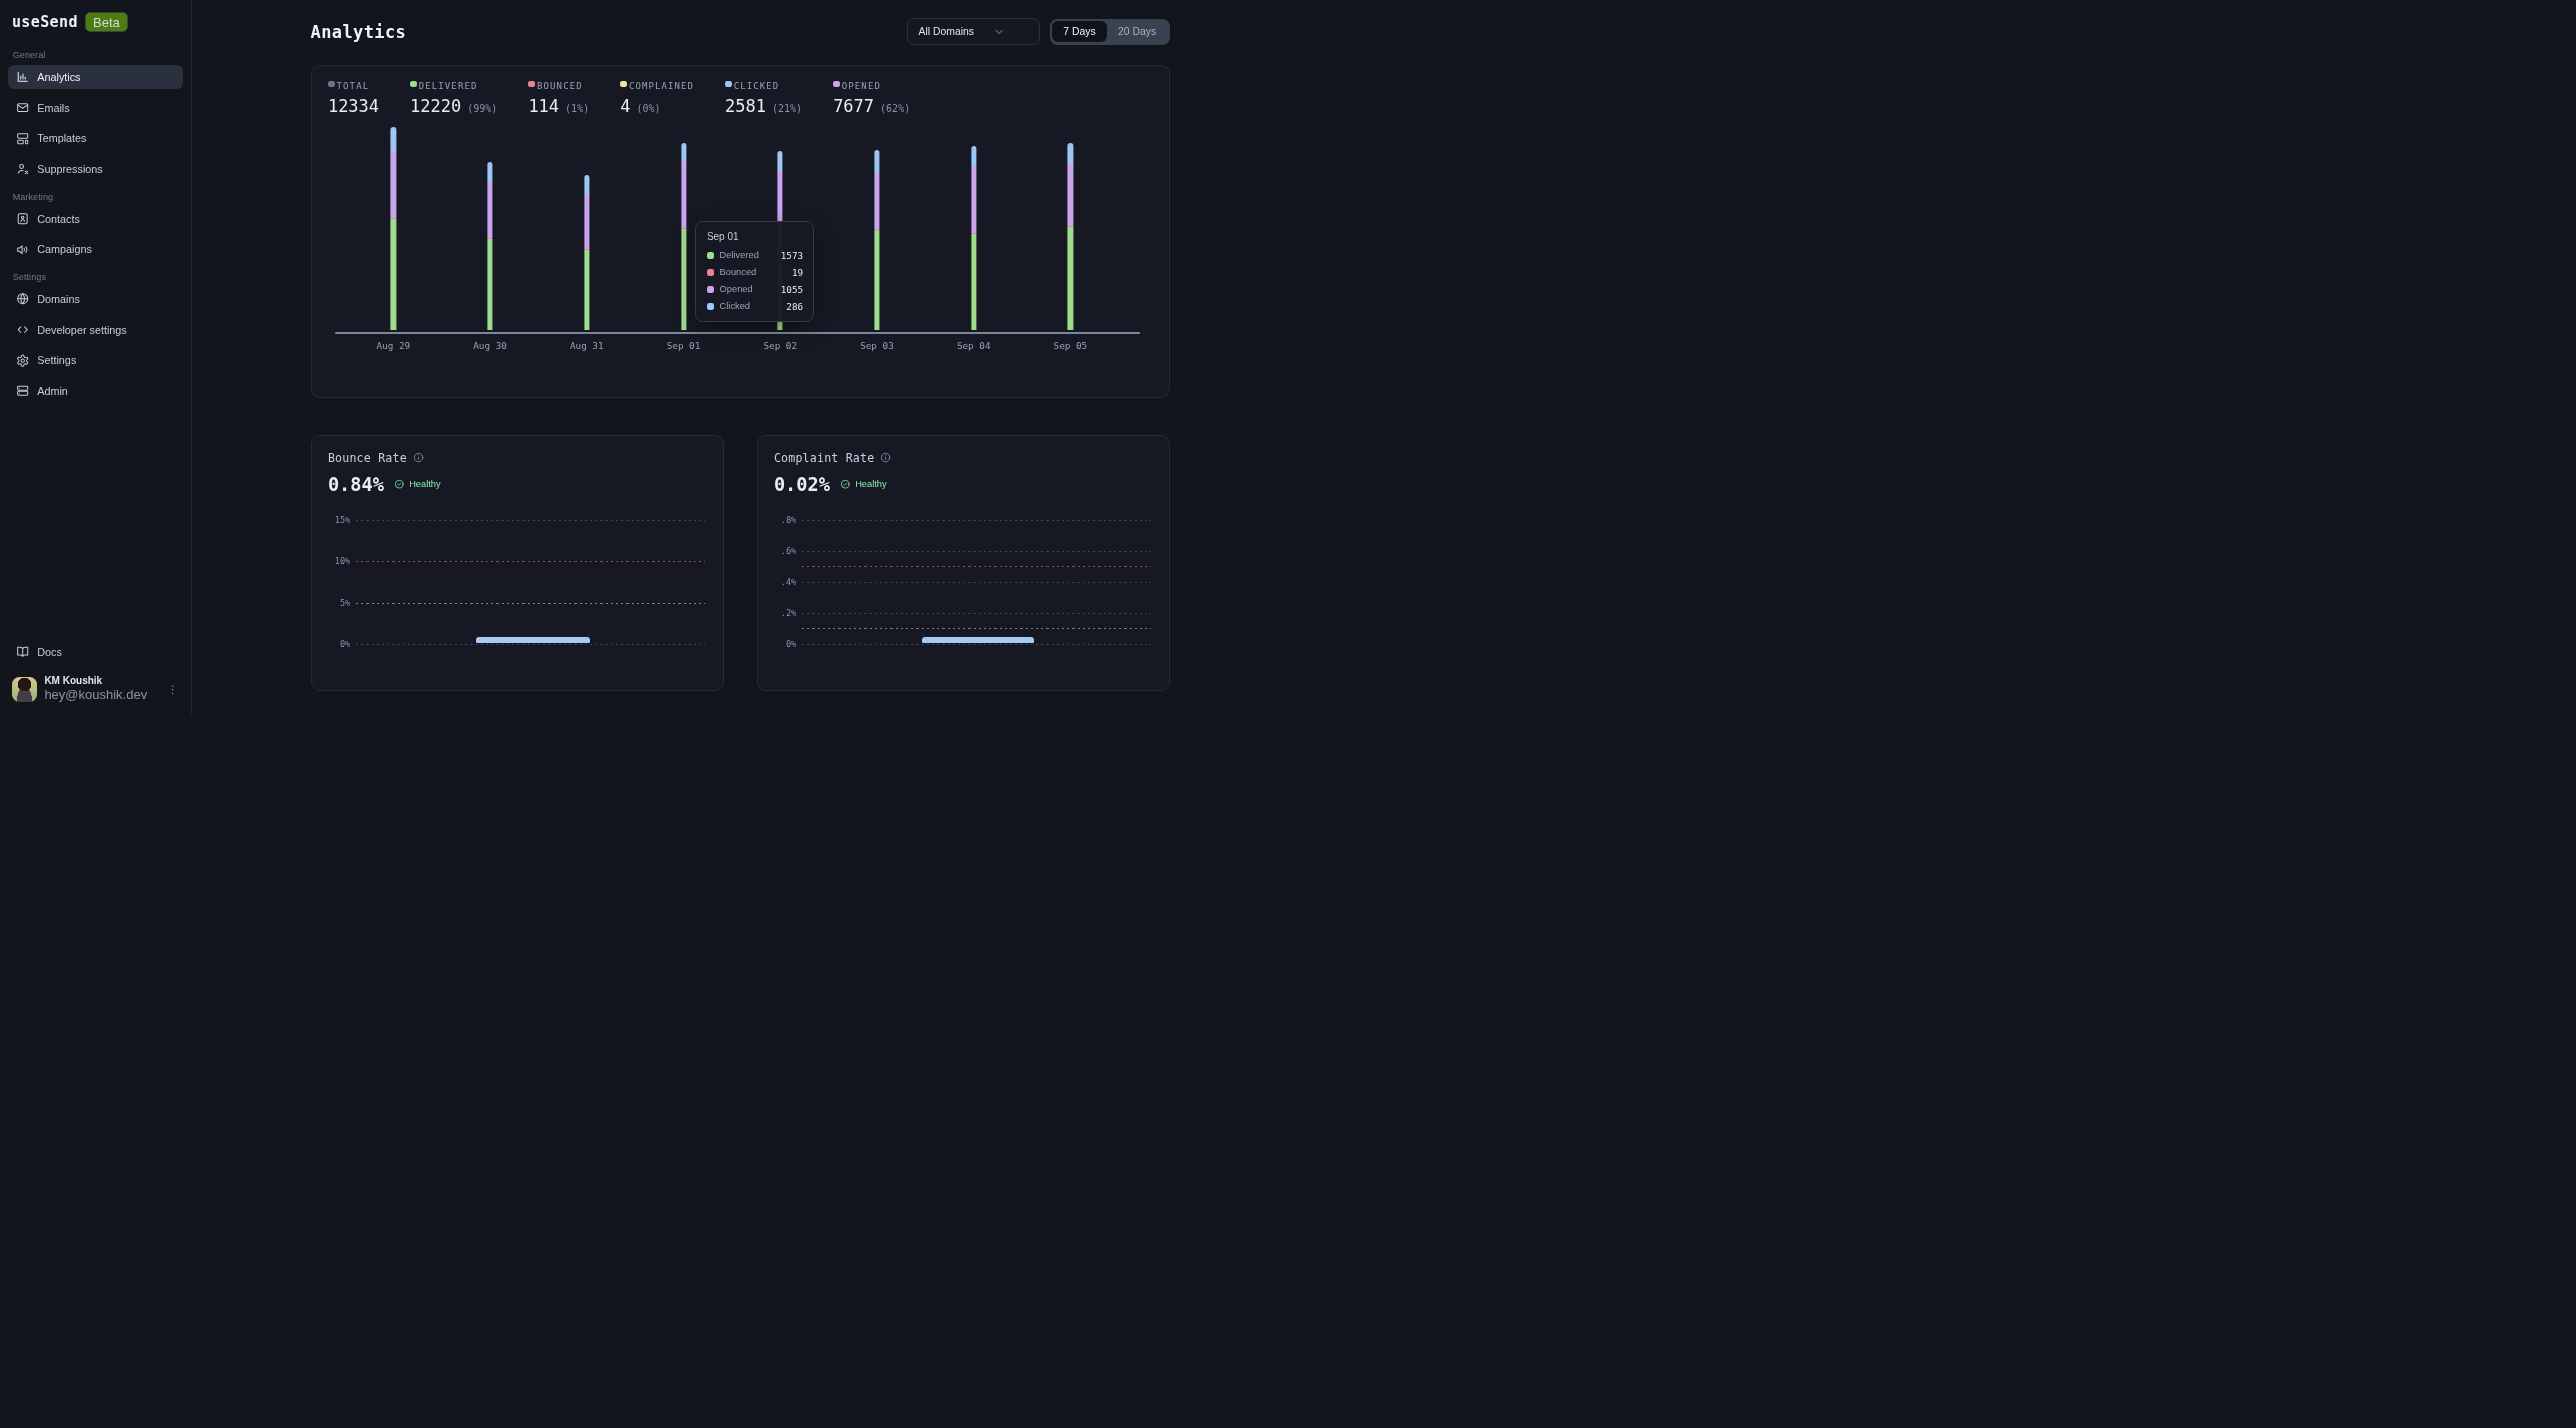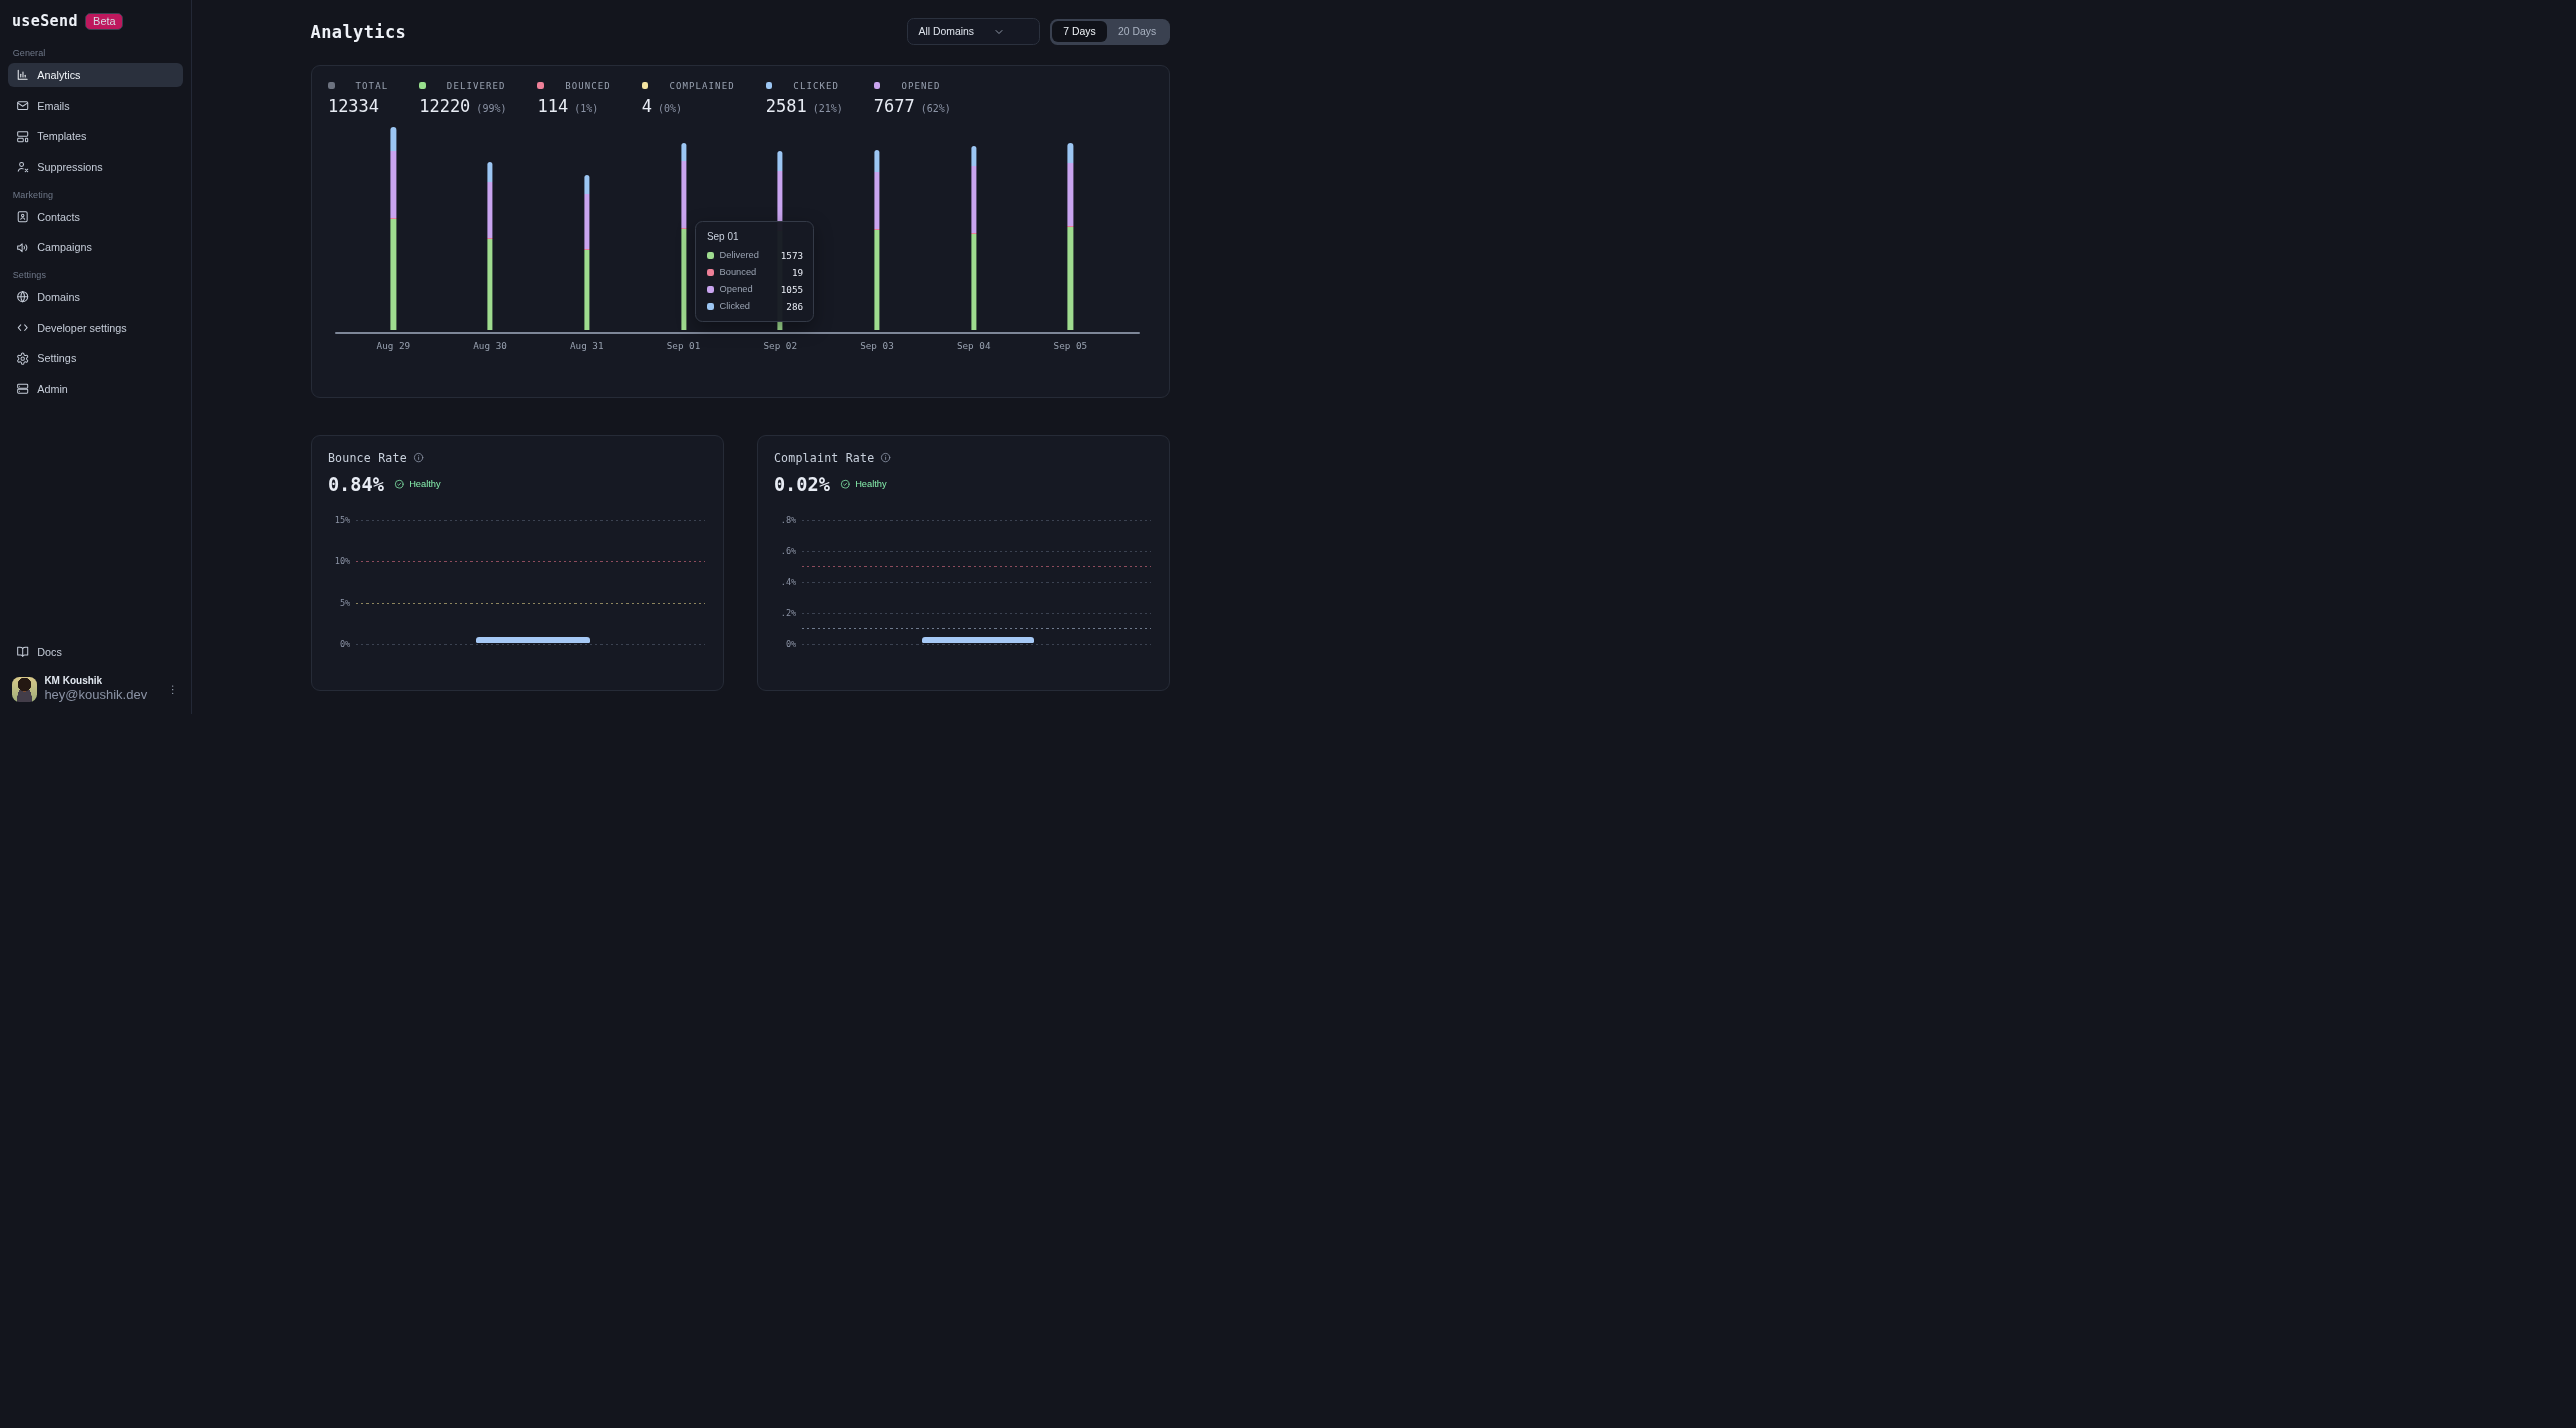--- a/index.html
+++ b/index.html
@@ -14,21 +14,21 @@
 
   
   .sidebar {
     width:192px; min-width:192px; height:714px;
     border-right:0.7px solid #232836;
     display:flex; flex-direction:column;
     padding:9px 8.2px 10.4px 8.2px;
   }
   .logo-row { display:flex; align-items:center; gap:7.5px; padding:3px 3.7px 7.5px 3.7px; }
   .logo-text { font-family:"DejaVu Sans Mono",monospace; font-weight:bold; font-size:15px; color:#eef1f7; letter-spacing:0.4px; }
-  .beta-badge { border:0.7px solid #3a4150; background:#be185d; color:#d6dbe4; font-size:11px; padding:1.5px 6.7px; border-radius:5.2px; }
+  .beta-badge { border:0.7px solid #3a4150; background:#4d7c0f; color:#d6dbe4; font-size:13px; padding:1.5px 6.7px; border-radius:5.2px; }
   .section-label { font-size:9px; color:#6f7889; margin:10.4px 4.5px 5.2px 4.5px; letter-spacing:0.1px; }
   .nav-item {
     display:flex; align-items:center; gap:8.2px;
     height:24px; padding:0 7.5px; margin-bottom:6.7px;
     border-radius:6px; color:#c6cdd9; font-size:10.8px; cursor:pointer;
   }
   .nav-item.active { background:#2a303d; color:#f1f5f9; }
   .nav-item svg { width:13.4px; height:13.4px; flex:none; }
   .sidebar-spacer { flex:1; }
   .user-row { display:flex; align-items:center; gap:7.5px; padding:4.5px 3.7px 0 3.7px; position:relative; }
@@ -58,21 +58,21 @@
   .select svg { width:12px; height:12px; color:#9aa3b2; margin-left:auto; }
   .segmented { display:flex; background:#3a4150; border-radius:7.5px; padding:2.2px; }
   .seg { font-size:10.4px; padding:5.2px 11.2px; border-radius:6px; color:#aab3c2; cursor:pointer; white-space:nowrap; }
   .seg.active { background:#101219; color:#f1f5f9; }
 
   .card { border:0.7px solid #262b37; border-radius:9px; background:#161923; }
 
   
   .main-chart-card { padding:15px 16.4px; height:333px; }
   .stats-row { display:flex; gap:31px; }
-  .stat-head { display:flex; align-items:center; gap:21px; }
+  .stat-head { display:flex; gap:2px; }
   .stat-dot { width:6.7px; height:6.7px; border-radius:2.2px; }
   .stat-label { font-family:"DejaVu Sans Mono",monospace; font-size:9px; letter-spacing:1.1px; color:#98a1b0; }
   .stat-value-row { margin-top:5.2px; display:flex; align-items:baseline; gap:6px; }
   .stat-value { font-family:"DejaVu Sans Mono",monospace; font-size:17px; color:#e8ecf4; }
   .stat-pct { font-family:"DejaVu Sans Mono",monospace; font-size:10px; color:#8b93a5; }
 
   .chart-wrap { position:relative; height:248px; margin-top:10.4px; }
   .plot { position:absolute; left:7.5px; right:12px; top:0; height:204px; }
   .bar { position:absolute; bottom:0; width:5.2px; transform:translateX(-50%); display:flex; flex-direction:column; cursor:pointer; }
   .seg-block { width:100%; }

